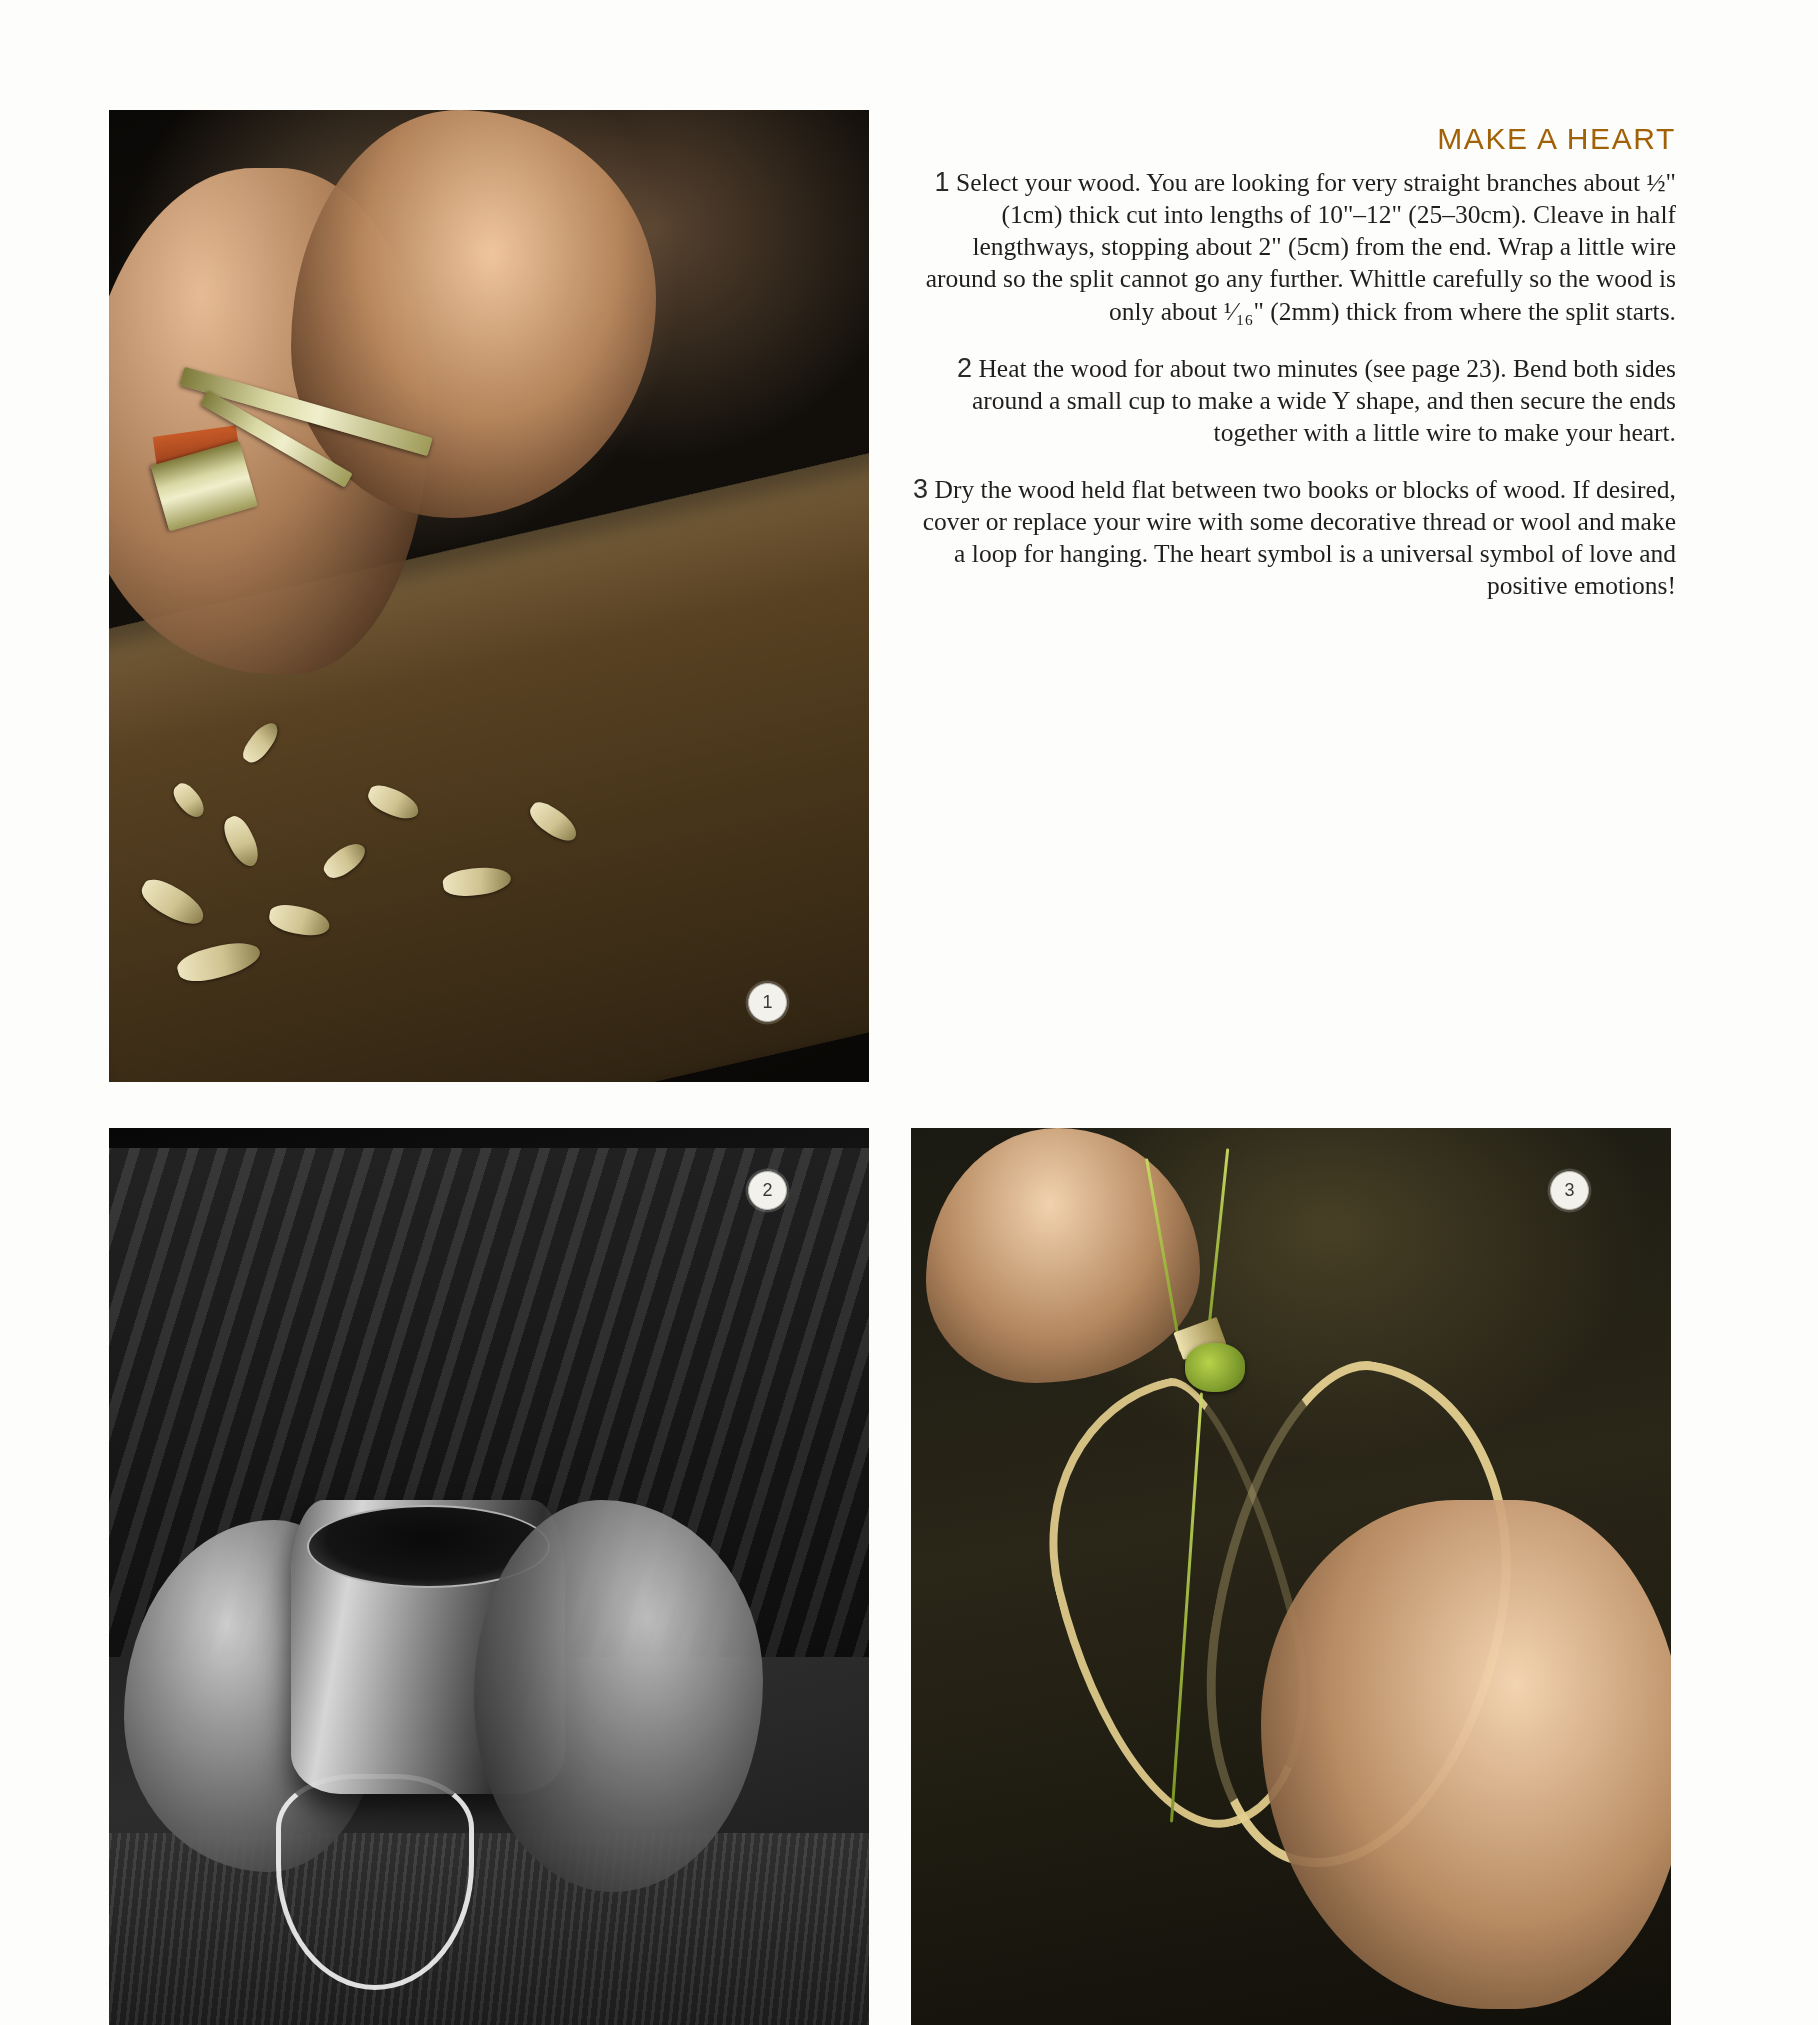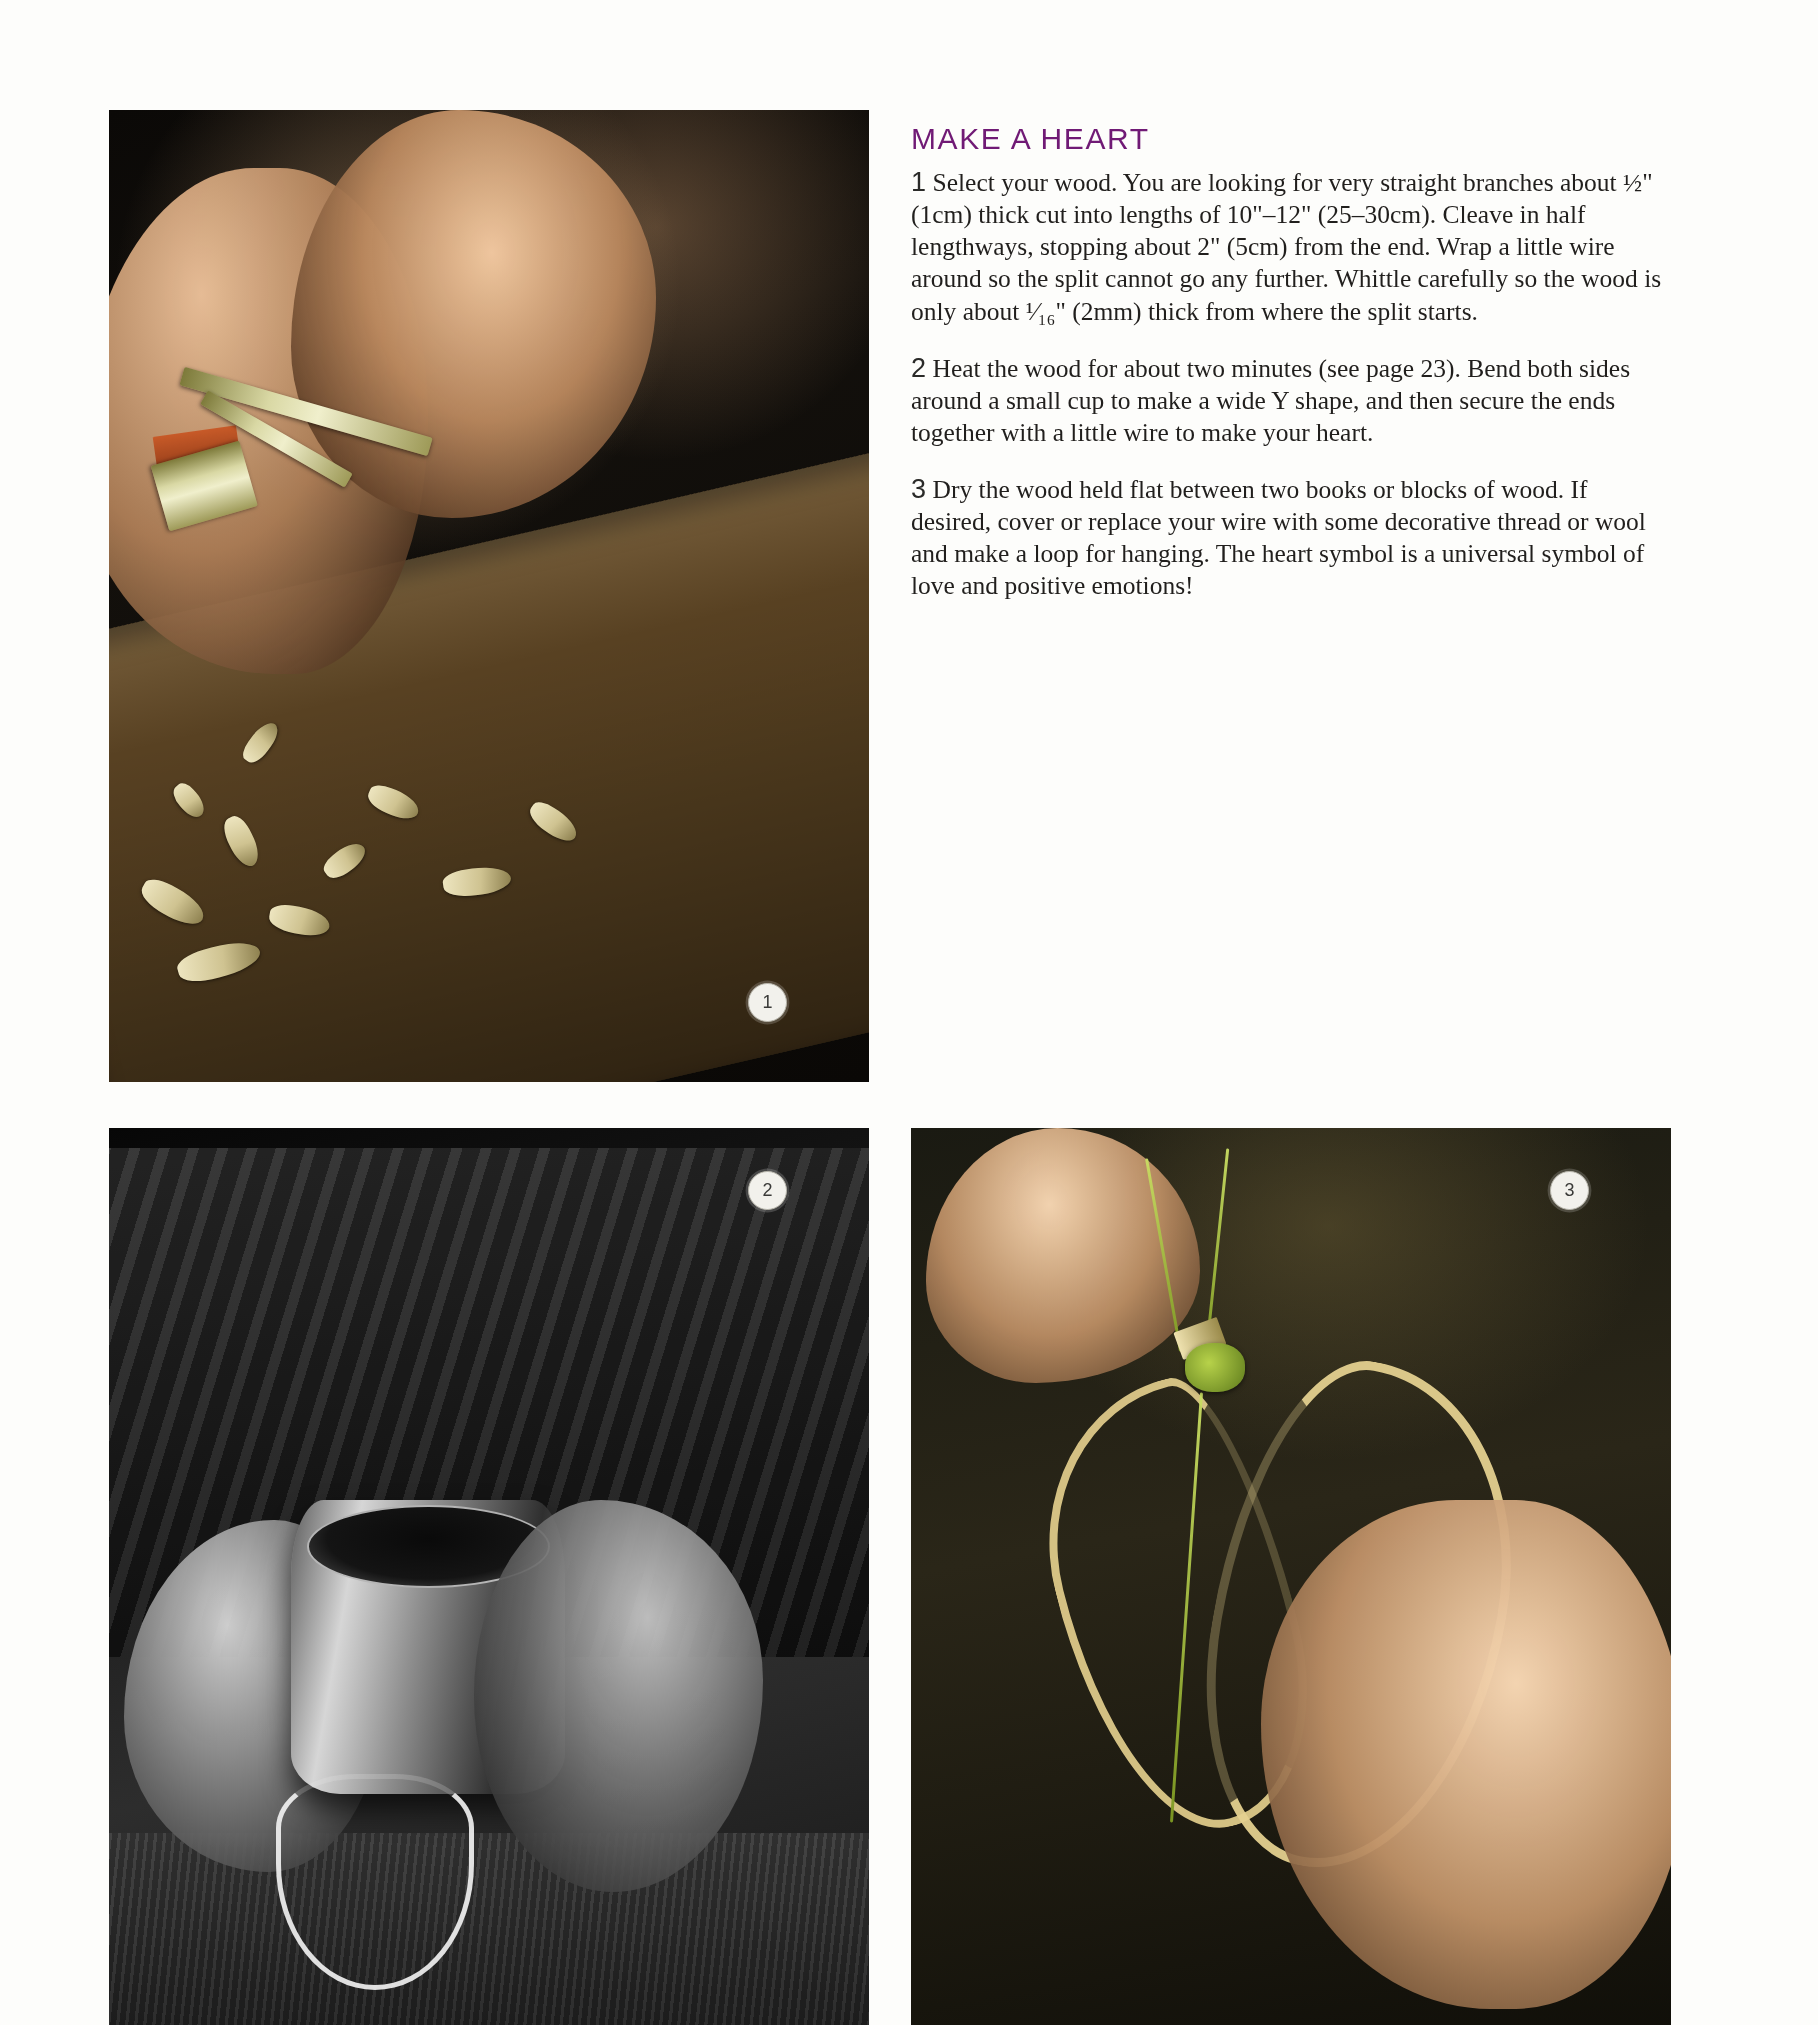--- a/index.html
+++ b/index.html
@@ -286,31 +286,32 @@
   .col {
     position: absolute;
     left: 911px;
     top: 122px;
     width: 765px;
   }
   .heading {
     font-family: "Liberation Sans", sans-serif;
     font-size: 30px;
     letter-spacing: 1.6px;
-    color: #701a75;
+    color: #a16207;
     margin: 0 0 9px 0;
     font-weight: 400;
+    text-align: right;
   }
   .para {
     font-family: "Liberation Serif", serif;
     font-size: 25.5px;
     line-height: 1.26;
     color: #211f1d;
-    margin: 0 8px 23px 0;
-    text-align: left;
+    margin: 0 0 23px 0;
+    text-align: right;
   }
   .para:last-child { margin-bottom: 0; }
   .step-num {
     font-family: "Liberation Sans", sans-serif;
     font-size: 27px;
     color: #2a2a28;
     padding-right: 6.5px;
   }
 </style>
 </head>

